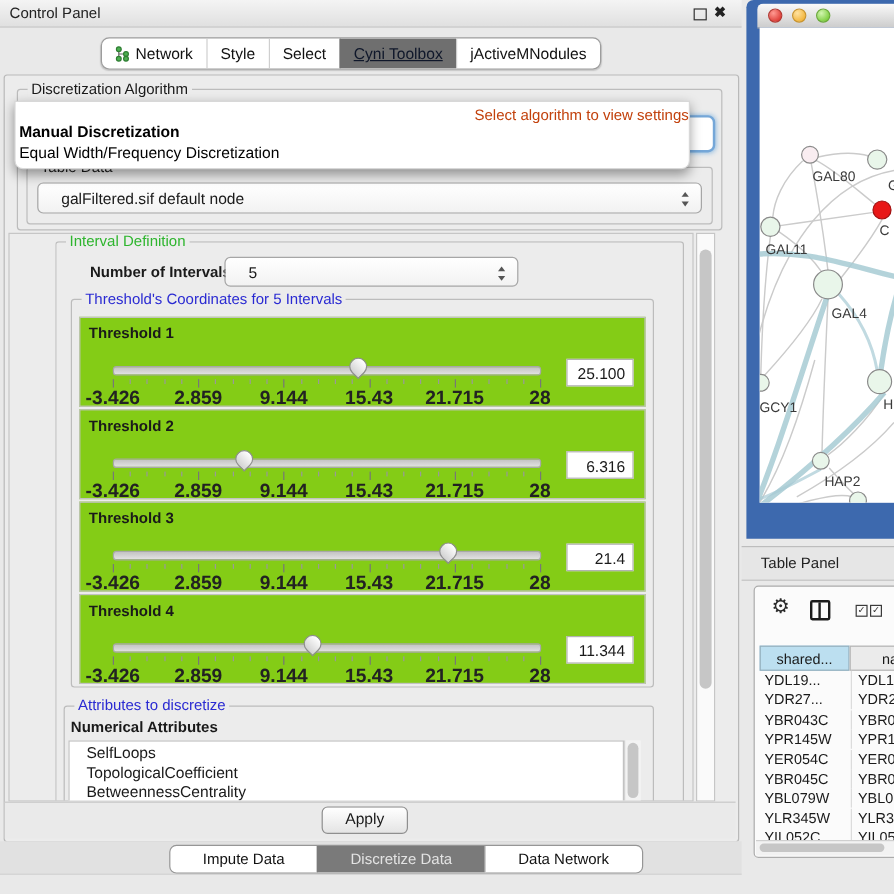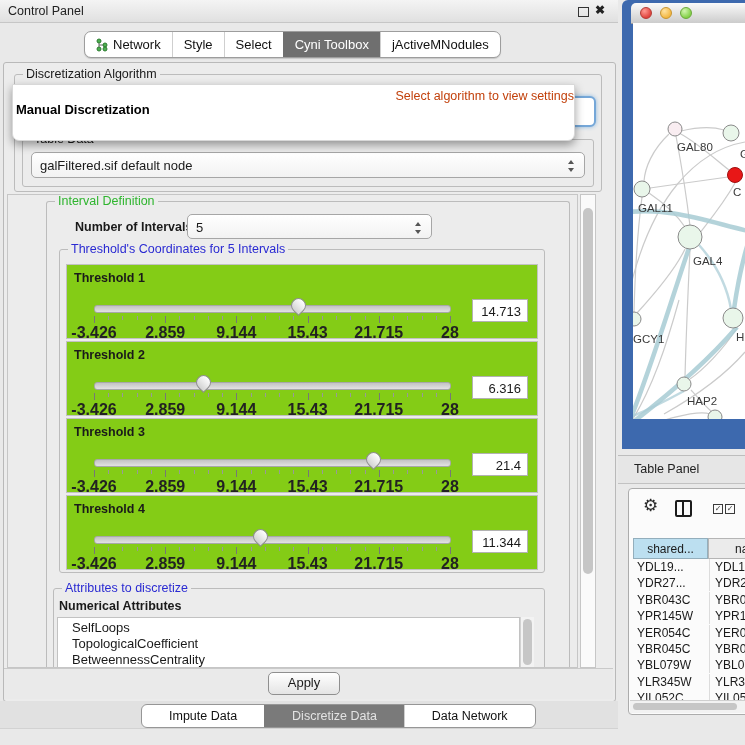--- a/index.html
+++ b/index.html
@@ -8,30 +8,30 @@
   
   .titlebar{position:absolute;left:0;top:0;width:618px;height:22px;
             background:linear-gradient(#f4f4f4,#e0e0e0);border-bottom:1px solid #c6c6c6;}
   .titlebar .tt{position:absolute;left:8px;top:4px;font-size:12.5px;color:#222;}
   .float-btn{position:absolute;left:578px;top:7px;width:9px;height:8px;border:1.5px solid #333;background:transparent;}
   .close-btn{position:absolute;left:595px;top:3px;font-size:12px;font-weight:bold;color:#222;}
   .tabbar{position:absolute;left:84px;top:31px;height:25px;display:flex;background:#fff;
           border:1px solid #9d9d9d;border-radius:7px;overflow:hidden;box-shadow:0 1px 1px rgba(0,0,0,.15);}
   .tabbar .seg{display:flex;align-items:center;padding:0 11px;font-size:13px;color:#111;border-left:1px solid #cfcfcf;white-space:nowrap;}
   .tabbar .seg:first-child{border-left:none;}
-  .tabbar .seg.active{background:#6f6f6f;color:#ffffff;border-left-color:#6f6f6f;}
+  .tabbar .seg.active{background:#6f6f6f;color:#0f172a;border-left-color:#6f6f6f;text-decoration:underline;}
   .tabbar .seg svg{margin-right:5px;}
   .panel{position:absolute;left:3px;top:62px;width:611px;height:638px;background:#ececec;
          border:1px solid #b9b9b9;border-radius:3px;}
   .groupbox{position:absolute;border:1px solid #bcbcbc;border-radius:3px;}
   .grouplabel{position:absolute;top:-8px;left:8px;background:#ececec;padding:0 3px;font-size:12.5px;white-space:nowrap;}
   .grouplabel.green{color:#2eb52e;}
   .grouplabel.blue{color:#2a2ad2;}
   .combo{position:absolute;height:26px;background:linear-gradient(#ffffff,#f2f2f2);
-         border:1px solid #a6a6a6;border-radius:5px;font-size:13px;line-height:26px;padding-left:8px;box-sizing:border-box;}
+         border:1px solid #a6a6a6;border-radius:5px;font-size:13px;line-height:26px;padding-left:19px;box-sizing:border-box;}
   .combo .stepper{position:absolute;right:9px;top:6px;width:7px;height:14px;}
   .stepper i{position:absolute;left:0;width:0;height:0;border-left:3.5px solid transparent;border-right:3.5px solid transparent;}
   .stepper i.up{top:1px;border-bottom:4.5px solid #555;}
   .stepper i.dn{bottom:1px;border-top:4.5px solid #555;}
   .focus-combo{position:absolute;left:25px;top:96px;width:567px;height:27px;background:#fff;
                border:2px solid #75a7d8;border-radius:6px;box-shadow:0 0 4px #8ab8e0;z-index:5;}
   .popup{position:absolute;left:12px;top:84px;width:563px;height:57px;background:#fff;z-index:20;
          border-radius:0 0 7px 7px;box-shadow:0 4px 10px rgba(0,0,0,.38);border:1px solid #d8d8d8;box-sizing:border-box;}
   .popup .hint{position:absolute;left:0;right:0;top:4px;text-align:right;color:#c2410c;font-size:12.5px;}
   .popup .opt{position:absolute;left:3px;font-size:13px;color:#000;white-space:nowrap;}
@@ -143,20 +143,21 @@
       <span class="stepper">
           <i class="up"></i>
           <i class="dn"></i>
         </span>
     </div>
   </div>
 
   <div class="popup">
     <div class="hint">Select algorithm to view settings</div>
     <div class="opt b" style="top:17px;">Manual Discretization</div>
+    <div class="opt" style="top:35px;">Equal Width/Frequency Discretization</div>
   </div>
 
   <div class="viewport">
 
     <div class="groupbox" style="left:38px;top:6px;width:522px;height:470px;border-bottom:none;">
       <span class="grouplabel green">Interval Definition</span>
       <span class="bold" style="position:absolute;left:28px;top:18px;font-size:12.5px;">Number of Intervals</span>
       <div class="combo" style="left:140px;top:12px;width:245px;height:25px;line-height:25px;">
         <span>5</span>
         <span class="stepper">
@@ -201,21 +202,21 @@
                 <i class="major" style="left: 100%;"></i>
               </div>
               <div class="ticklabels">
                 <span style="left: 0%;">-3.426</span>
                 <span style="left: 20%;">2.859</span>
                 <span style="left: 40%;">9.144</span>
                 <span style="left: 60%;">15.43</span>
                 <span style="left: 80%;">21.715</span>
                 <span style="left: 100%;">28</span>
               </div>
-              <div class="tval">14.713</div>
+              <div class="tval">25.100</div>
             </div>
             <div class="tbox" style="top: 91px;">
               <span class="tlabel">Threshold 2</span>
               <div class="track"></div>
               <div class="thumb-pt" style="left: 129.049px;"></div>
               <div class="ticks">
                 <i class="major" style="left: 0%;"></i>
                 <i class="minor" style="left: 4%;"></i>
                 <i class="minor" style="left: 8%;"></i>
                 <i class="minor" style="left: 12%;"></i>

